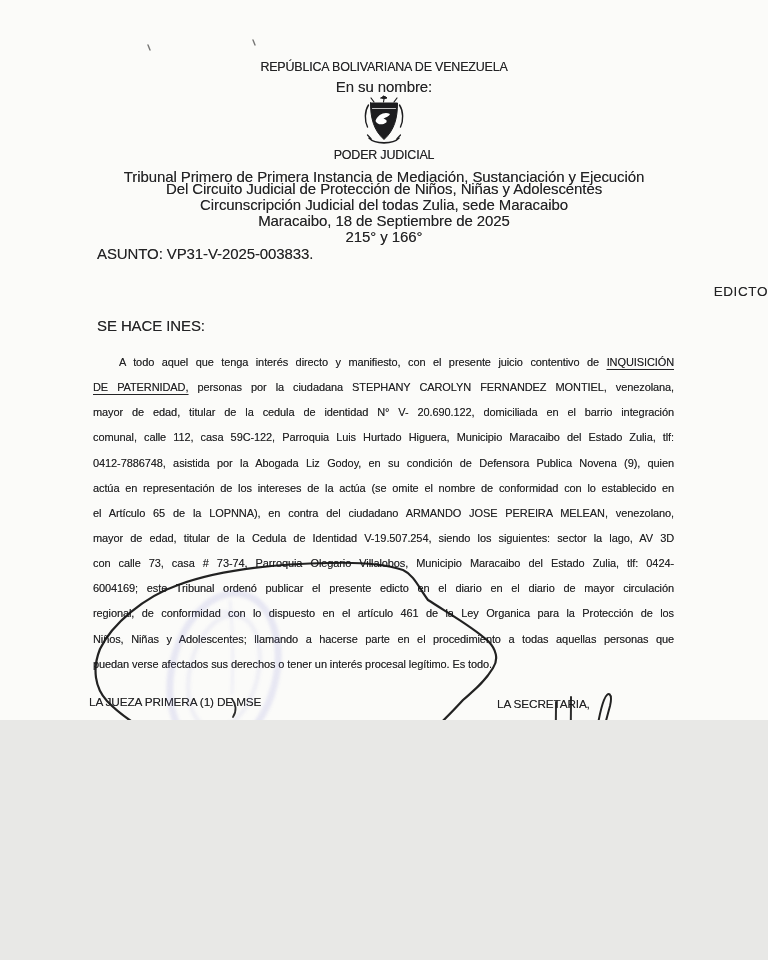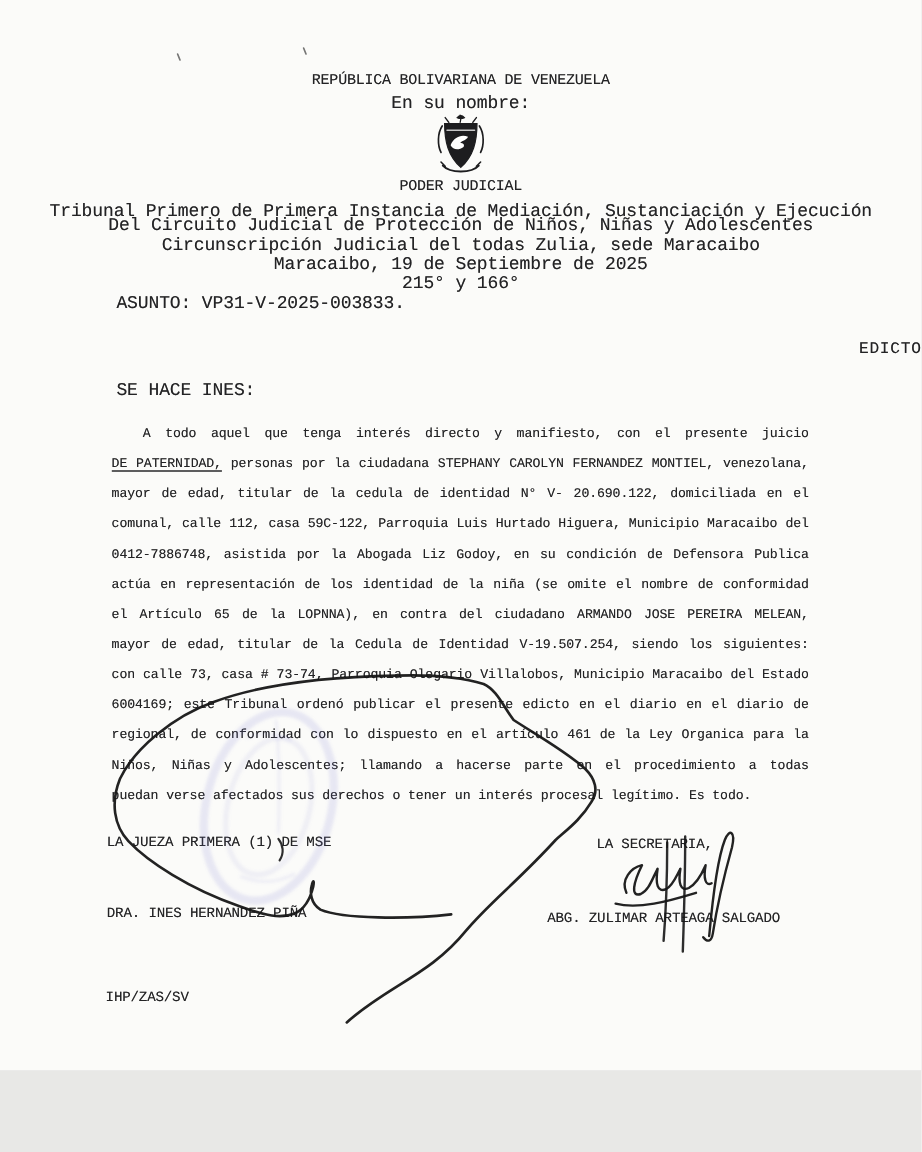--- a/index.html
+++ b/index.html
@@ -1,19 +1,19 @@
 <!DOCTYPE html>
 <html><head>
 <meta charset="utf-8">
 <style>
   html,body{margin:0;padding:0;background:#e8e8e6;}
   .page{
-    position:relative;width:768px;height:892px;overflow:hidden;
+    position:relative;width:768px;height:720px;overflow:hidden;
     background:#fbfbf9;
-    font-family:Liberation Mono, monospace;
+    font-family:Liberation Sans, sans-serif;
     color:#232325;
     text-shadow:0 0 .4px rgba(50,50,50,.55);
   }
   .abs{position:absolute;white-space:nowrap;text-align:center;}
   .ctr{position:absolute;left:0;width:100%;text-align:center;}
   .fs12{font-size:15px;letter-spacing:-.1px;}
   .fs125{font-size:12.5px;letter-spacing:-.2px;}
   .edicto{font-size:13.5px;letter-spacing:.6px;text-align:right;}
   .sig{font-size:11.8px;letter-spacing:-.15px;}
   .body-block{position:absolute;left:93px;top:350px;width:581px;font-size:11px;}
@@ -48,36 +48,36 @@
       <path d="M10.5 14.5 L33.5 14.5" stroke="#ffffff" stroke-width="1.2" opacity=".75"></path>
       <path d="M7 44 C13 50.5 31 50.5 37 44" stroke-width="1.6" stroke="#1d1d1f"></path>
       <path d="M5.5 41 l3.5 3.6 M38.5 41 l-3.5 3.6" stroke-width="1.3" stroke="#1d1d1f"></path>
     </g>
   </svg>
 
   <div class="ctr fs125" style="top:148px">PODER JUDICIAL</div>
   <div class="ctr fs12" style="top:168px">Tribunal Primero de Primera Instancia de Mediación, Sustanciación y Ejecución</div>
   <div class="ctr fs12" style="top:180px">Del Circuito Judicial de Protección de Niños, Niñas y Adolescentes</div>
   <div class="ctr fs12" style="top:196px">Circunscripción Judicial del todas  Zulia, sede Maracaibo</div>
-  <div class="ctr fs12" style="top:212px">Maracaibo, 19 de Septiembre de 2025</div>
+  <div class="ctr fs12" style="top:212px">Maracaibo, 18 de Septiembre de 2025</div>
   <div class="ctr fs12" style="top:228px">215° y 166°</div>
 
   <div class="abs fs12" style="left:97px;top:245px">ASUNTO: VP31-V-2025-003833.</div>
 
   <div class="ctr edicto" style="top:284px">EDICTO</div>
 
   <div class="abs fs12" style="left:97px;top:317px">SE HACE INES:</div>
 
   <div class="body-block">
       <div class="jline indent"><span>A todo aquel que tenga interés directo y manifiesto, con el presente juicio contentivo de </span><span class="u">INQUISICIÓN</span></div>
       <div class="jline"><span class="u">DE PATERNIDAD,</span><span> personas por la ciudadana STEPHANY CAROLYN FERNANDEZ MONTIEL, venezolana,</span></div>
       <div class="jline"><span>mayor de edad, titular de la cedula de identidad N° V- 20.690.122, domiciliada en el barrio integración</span></div>
       <div class="jline"><span>comunal, calle 112, casa 59C-122, Parroquia Luis Hurtado Higuera, Municipio Maracaibo del Estado Zulia, tlf:</span></div>
       <div class="jline"><span>0412-7886748, asistida por la Abogada Liz Godoy, en su condición de Defensora Publica Novena (9), quien</span></div>
-      <div class="jline"><span>actúa en representación de los identidad de la niña (se omite el nombre de conformidad con lo establecido en</span></div>
+      <div class="jline"><span>actúa en representación de los intereses de la actúa (se omite el nombre de conformidad con lo establecido en</span></div>
       <div class="jline"><span>el Artículo 65 de la LOPNNA), en contra del ciudadano ARMANDO JOSE PEREIRA MELEAN, venezolano,</span></div>
       <div class="jline"><span>mayor de edad, titular de la Cedula de Identidad V-19.507.254, siendo los siguientes: sector la lago, AV 3D</span></div>
       <div class="jline"><span>con calle 73, casa # 73-74, Parroquia Olegario Villalobos, Municipio Maracaibo del Estado Zulia, tlf: 0424-</span></div>
       <div class="jline"><span>6004169; este Tribunal ordenó publicar el presente edicto en el diario en el diario de mayor circulación</span></div>
       <div class="jline"><span>regional, de conformidad con lo dispuesto en el artículo 461 de la Ley Organica para la Protección de los</span></div>
       <div class="jline"><span>Niños, Niñas y Adolescentes; llamando a hacerse parte en el procedimiento a todas aquellas personas que</span></div>
       <div class="jline last"><span>puedan verse afectados sus derechos o tener un interés procesal legítimo. Es todo.</span></div>
     </div>
 
   <div class="abs sig" style="left:89px;top:695px">LA JUEZA PRIMERA (1) DE MSE</div>

